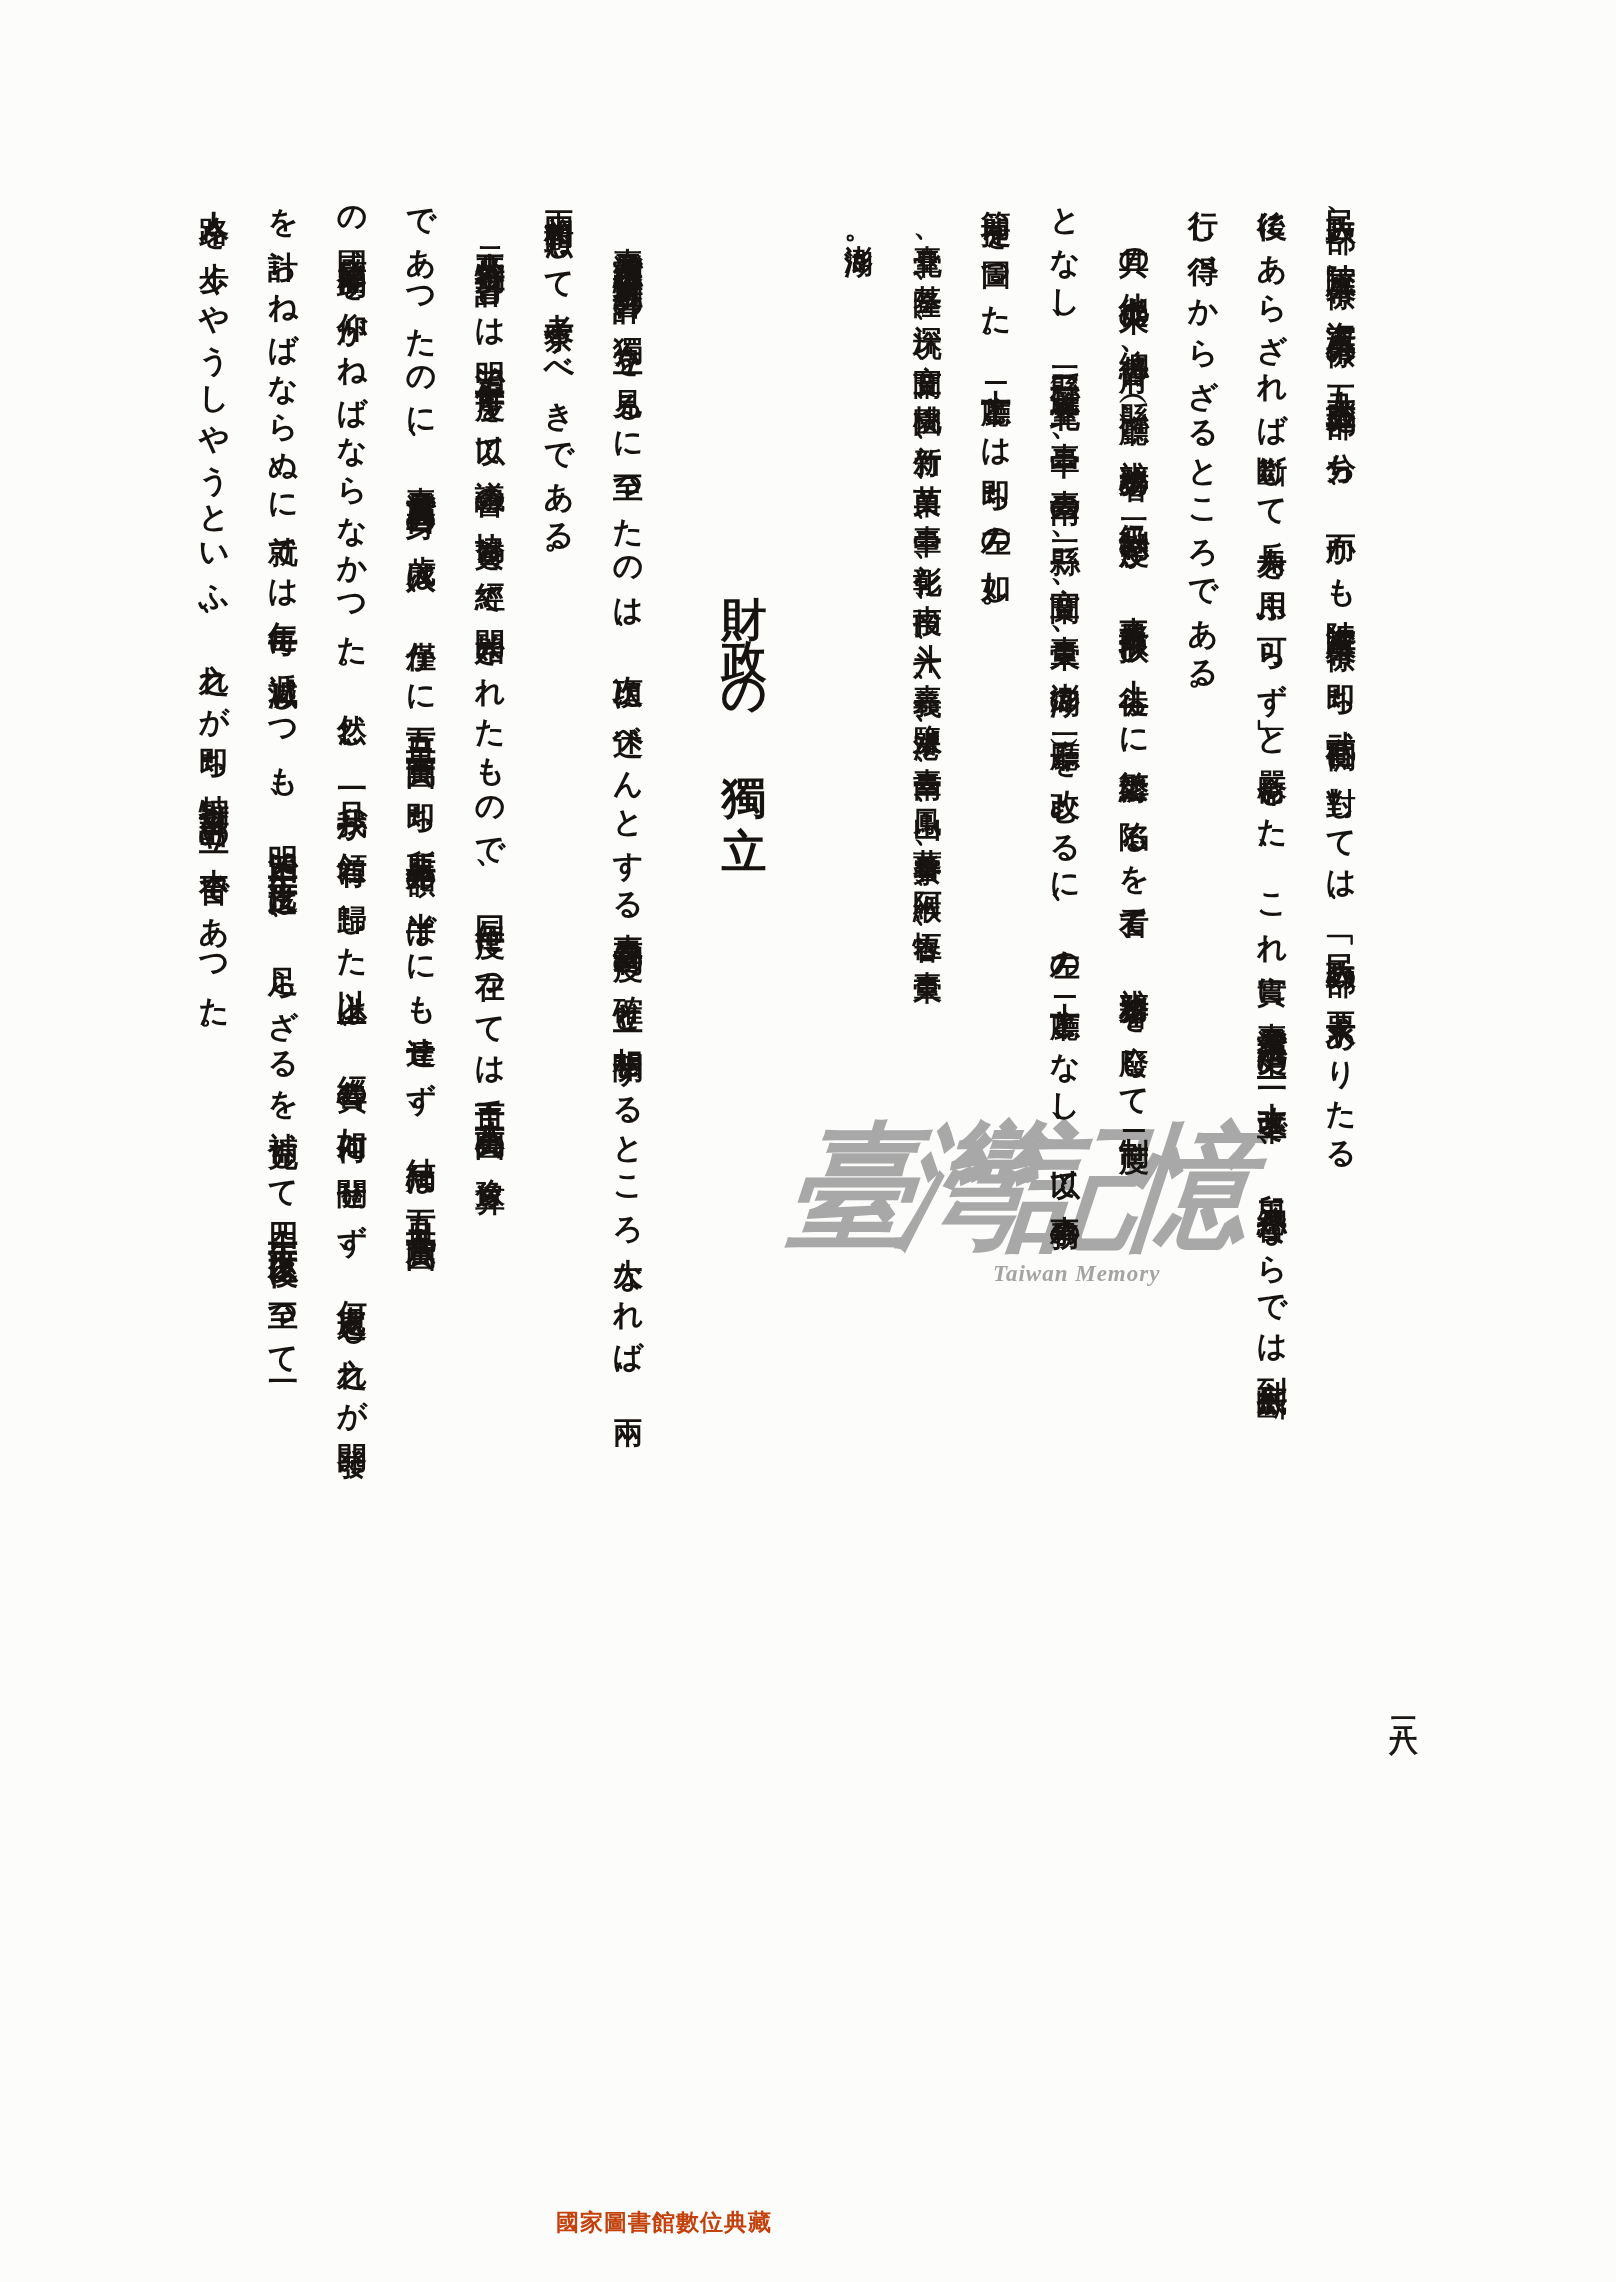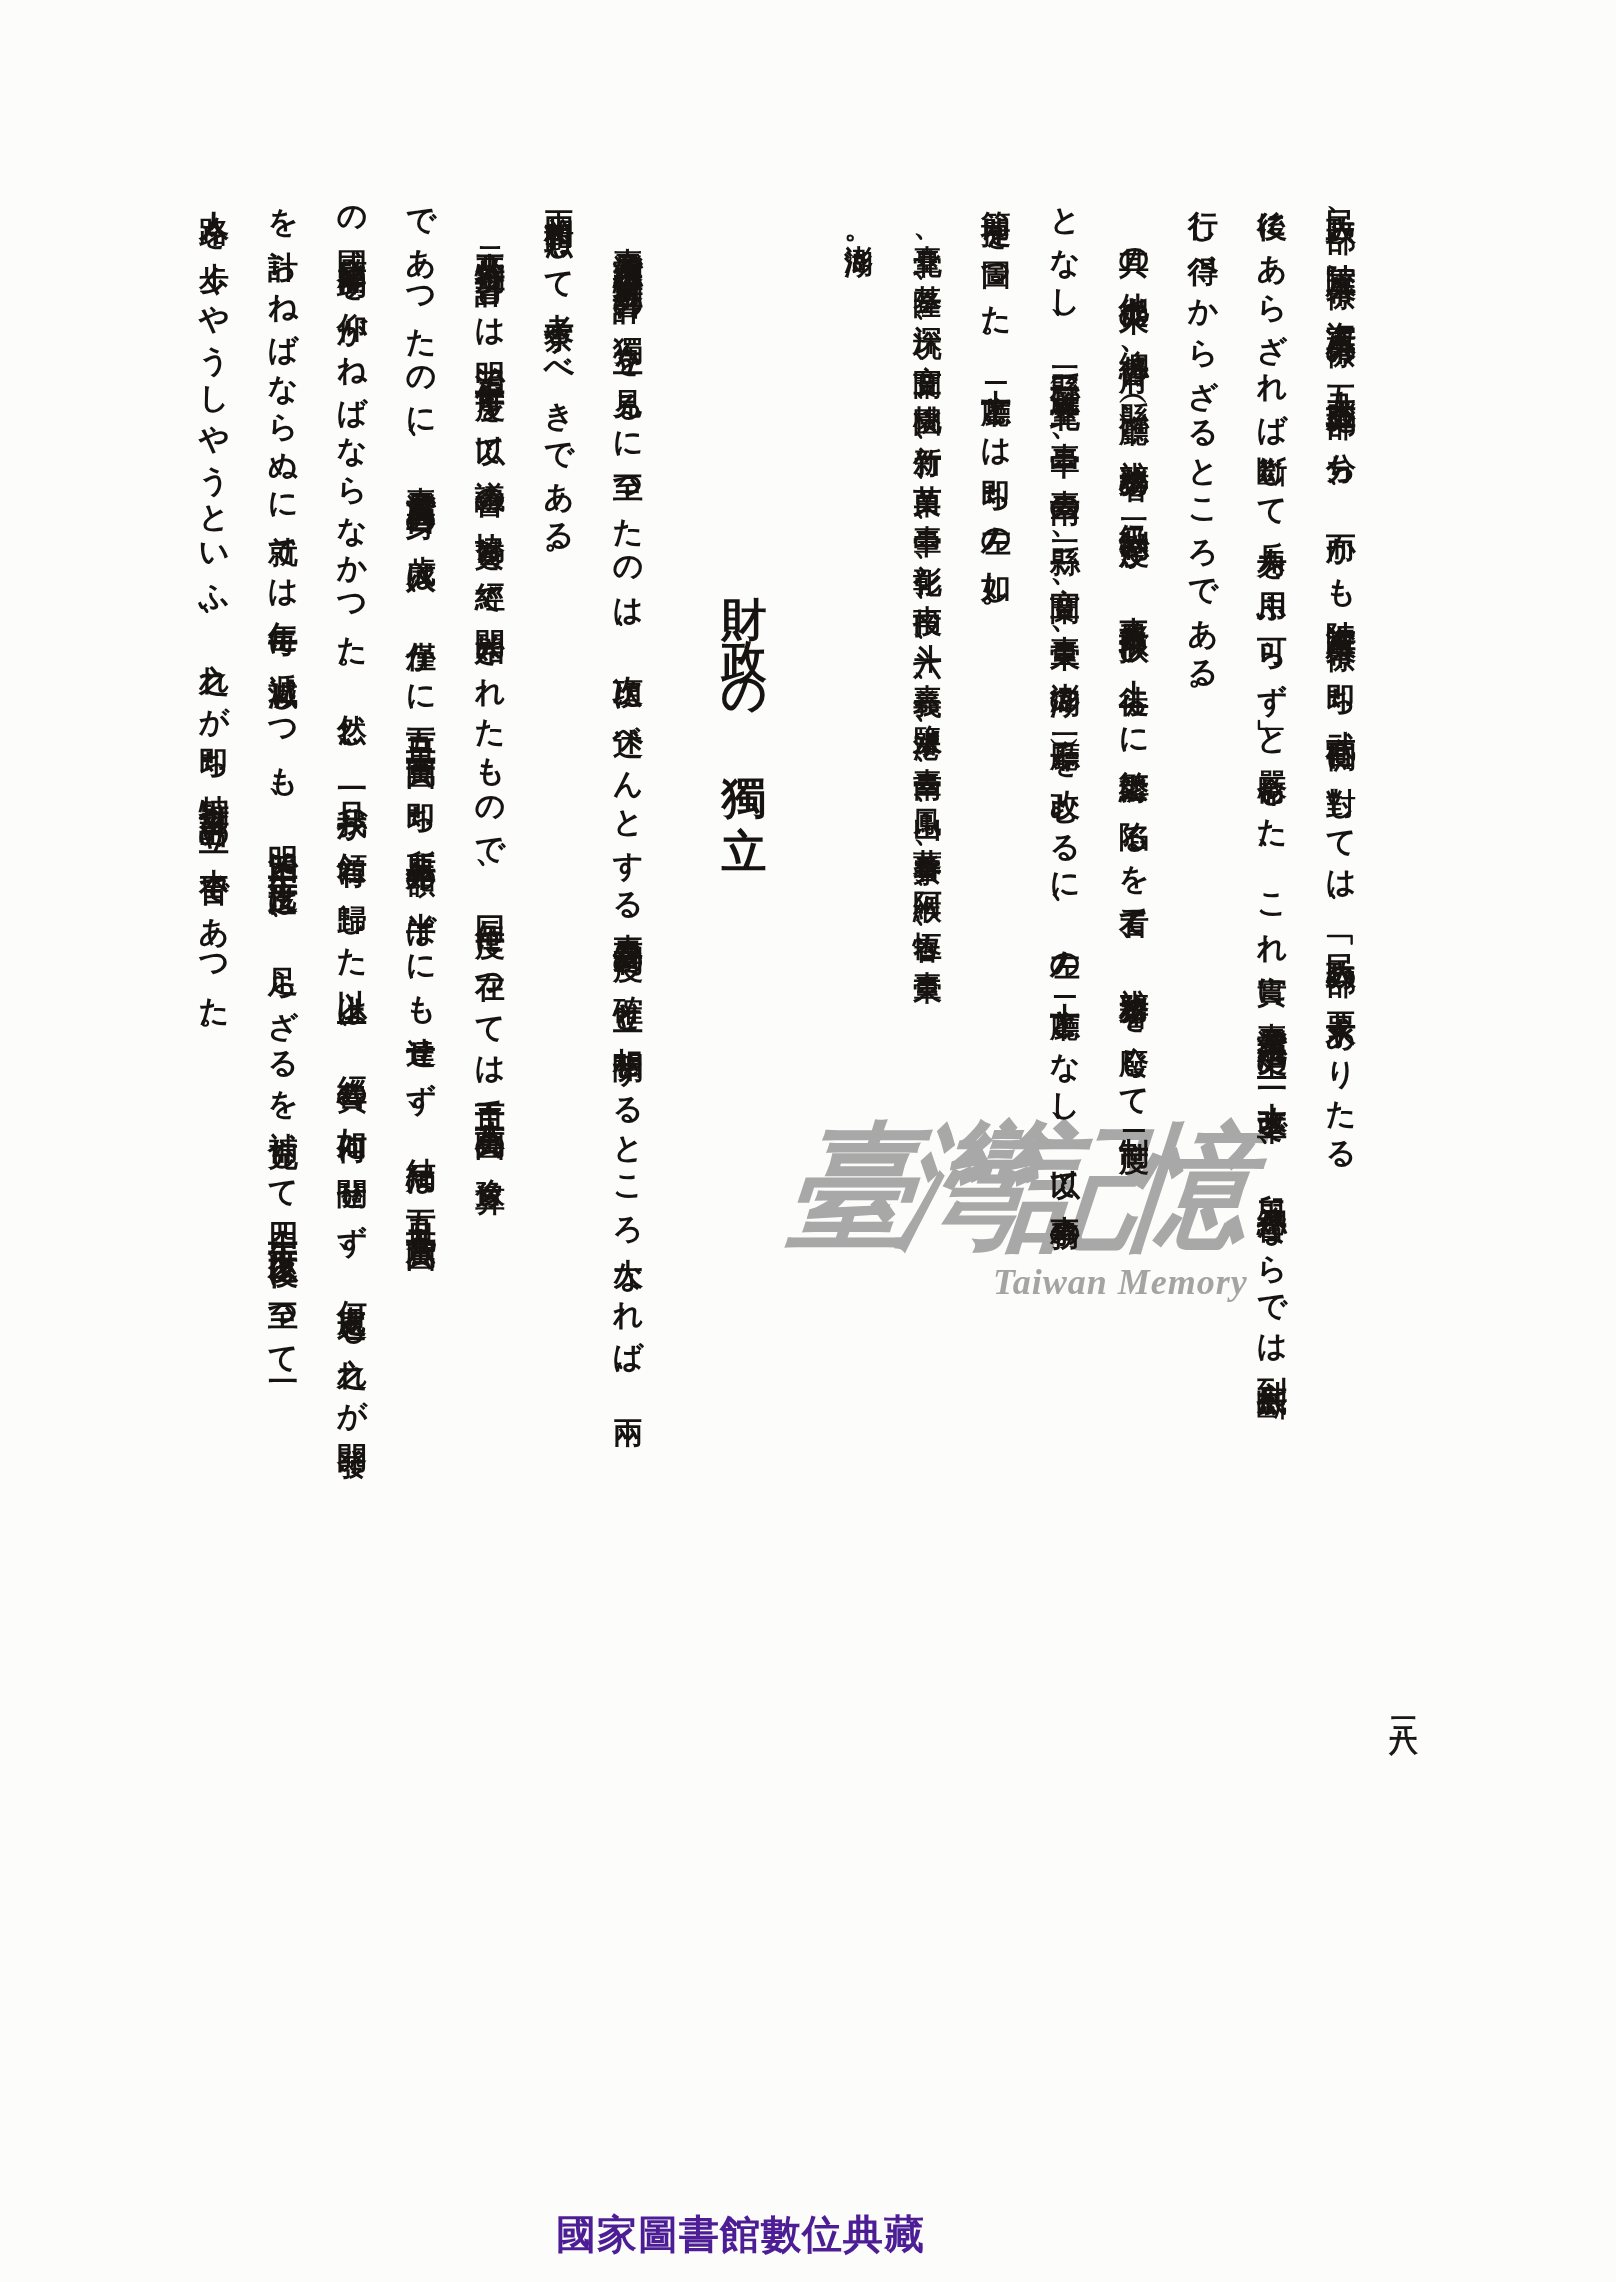--- a/index.html
+++ b/index.html
@@ -21,21 +21,21 @@
     position:absolute;left:0;top:17px;
     font-size:122px;font-weight:bold;font-style:italic;
     letter-spacing:-9.5px;line-height:1;
     color:#9d9d9d;opacity:.88;
     transform:skewX(-6deg) scaleY(1.12);
     transform-origin:left top;
     white-space:nowrap;
   }
   .wm-latin{
     position:absolute;left:196px;top:158px;
-    font-size:36px;font-style:italic;font-weight:bold;
+    font-size:23px;font-style:italic;font-weight:bold;
     color:#a4a4a4;letter-spacing:1px;white-space:nowrap;
   }
 
   
   .text-block{
     position:absolute;left:174px;top:187px;
     width:1202px;height:1969px;
     writing-mode:vertical-rl;
     -webkit-writing-mode:vertical-rl;
     font-size:30px;line-height:69px;letter-spacing:5.7px;
@@ -57,22 +57,22 @@
   .page-number{
     position:absolute;left:1384px;top:1695px;
     writing-mode:vertical-rl;-webkit-writing-mode:vertical-rl;
     font-size:28.5px;letter-spacing:9.5px;font-weight:600;
     color:#1a1714;z-index:2;
   }
 
   
   .stamp{
     position:absolute;left:556px;top:2207px;
-    font-size:40px;letter-spacing:1px;font-weight:600;
-    color:#4c1d95;white-space:nowrap;z-index:2;
+    font-size:23px;letter-spacing:1px;font-weight:600;
+    color:#c2410c;white-space:nowrap;z-index:2;
   }
 </style>
 </head>
 <body>
 
 <div class="page">
 
   <div class="watermark">
     <div class="wm-cjk">臺灣記憶</div>
     <div class="wm-latin">Taiwan Memory</div>

